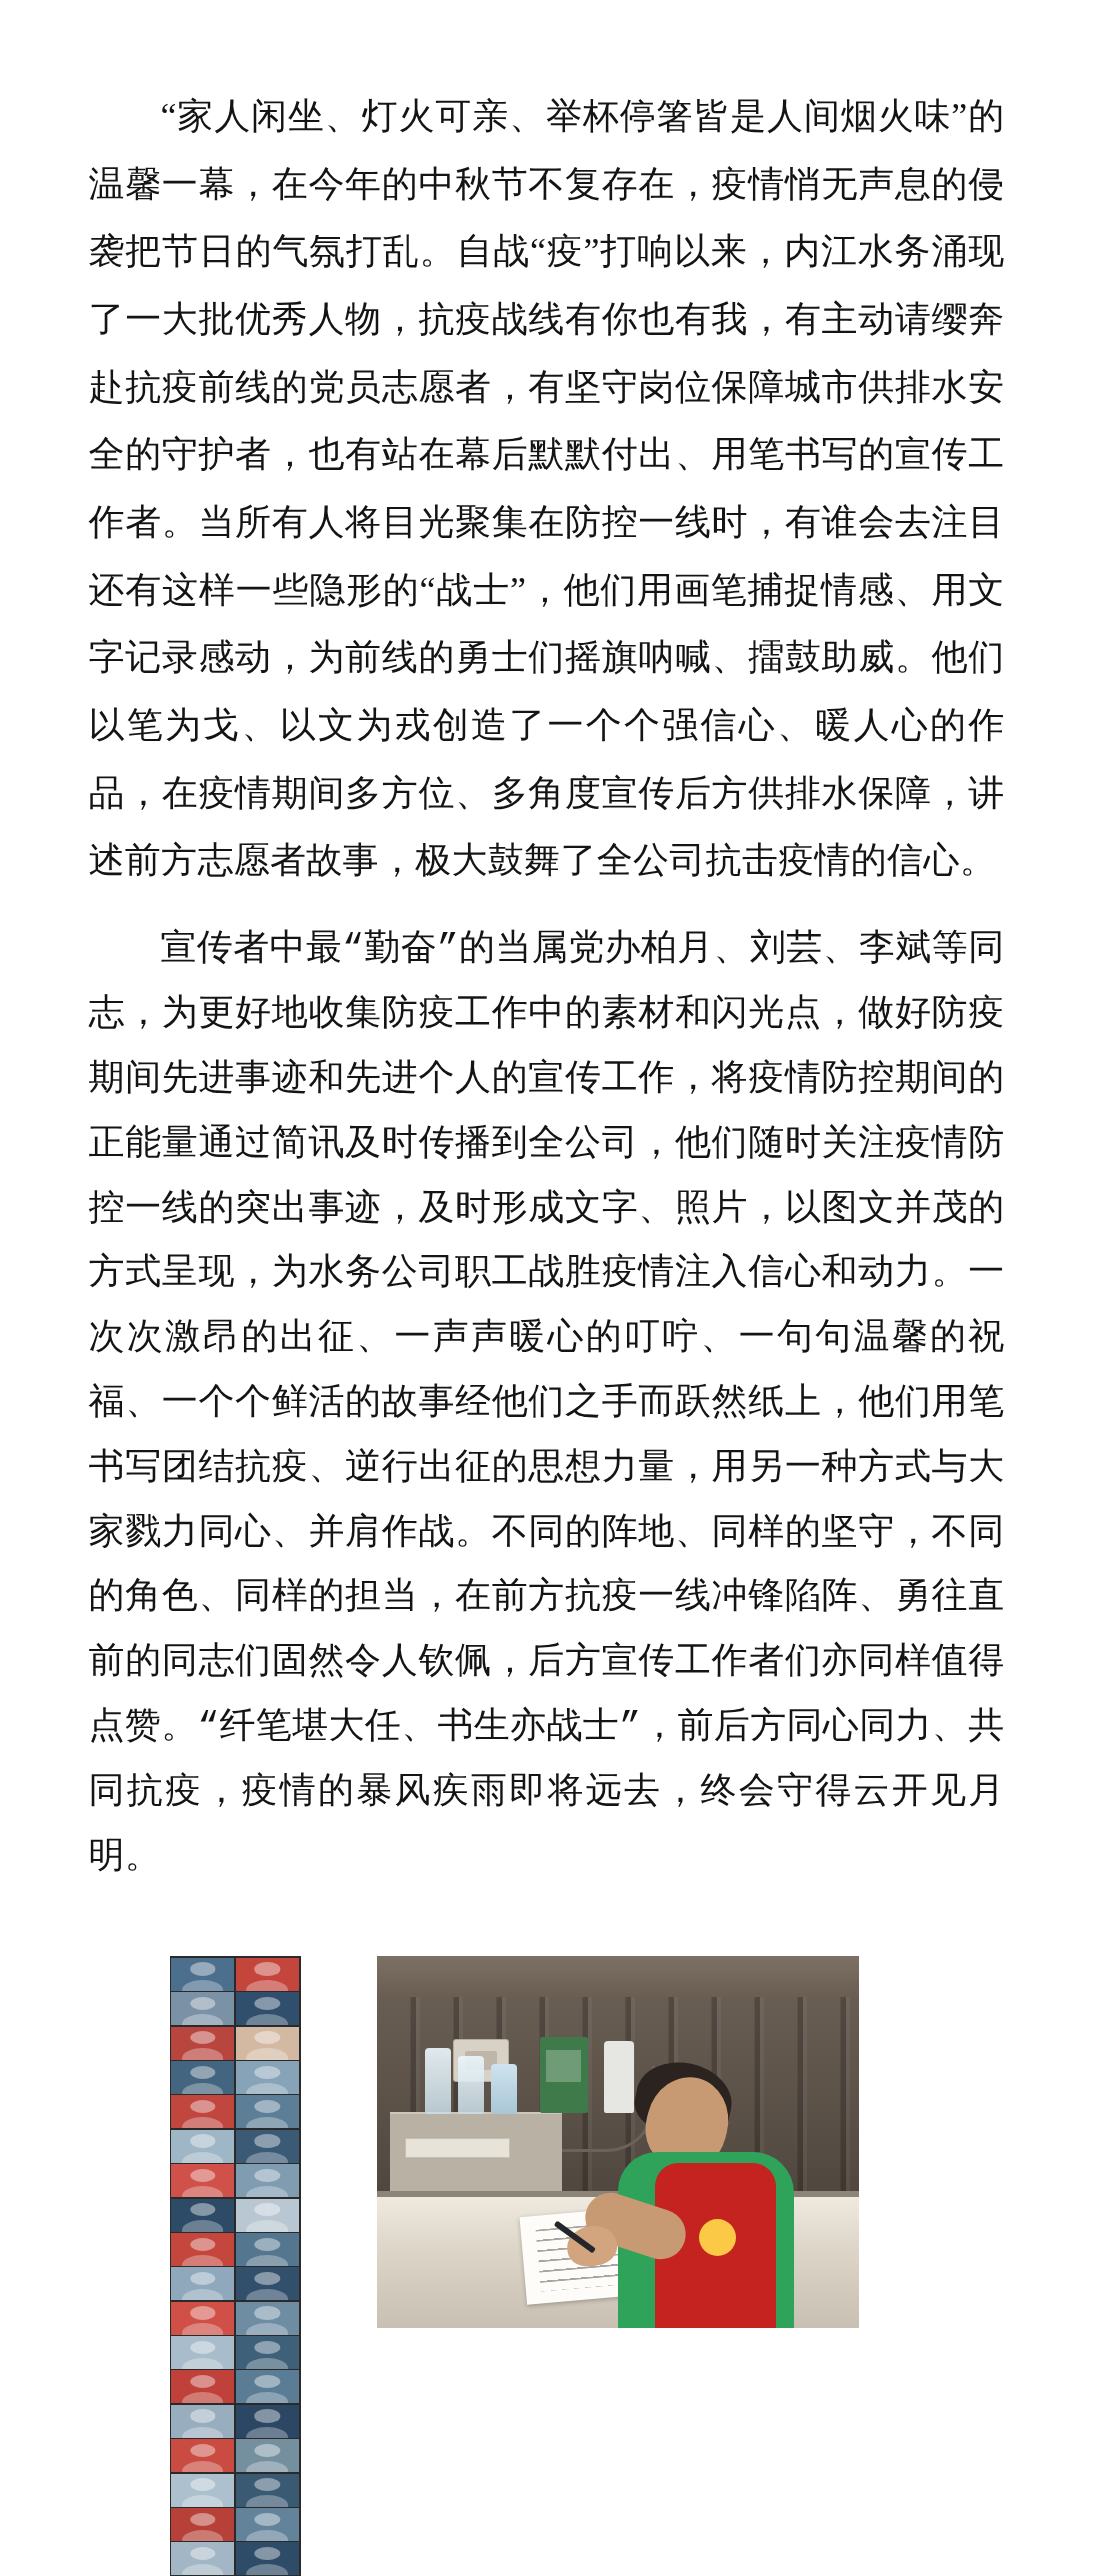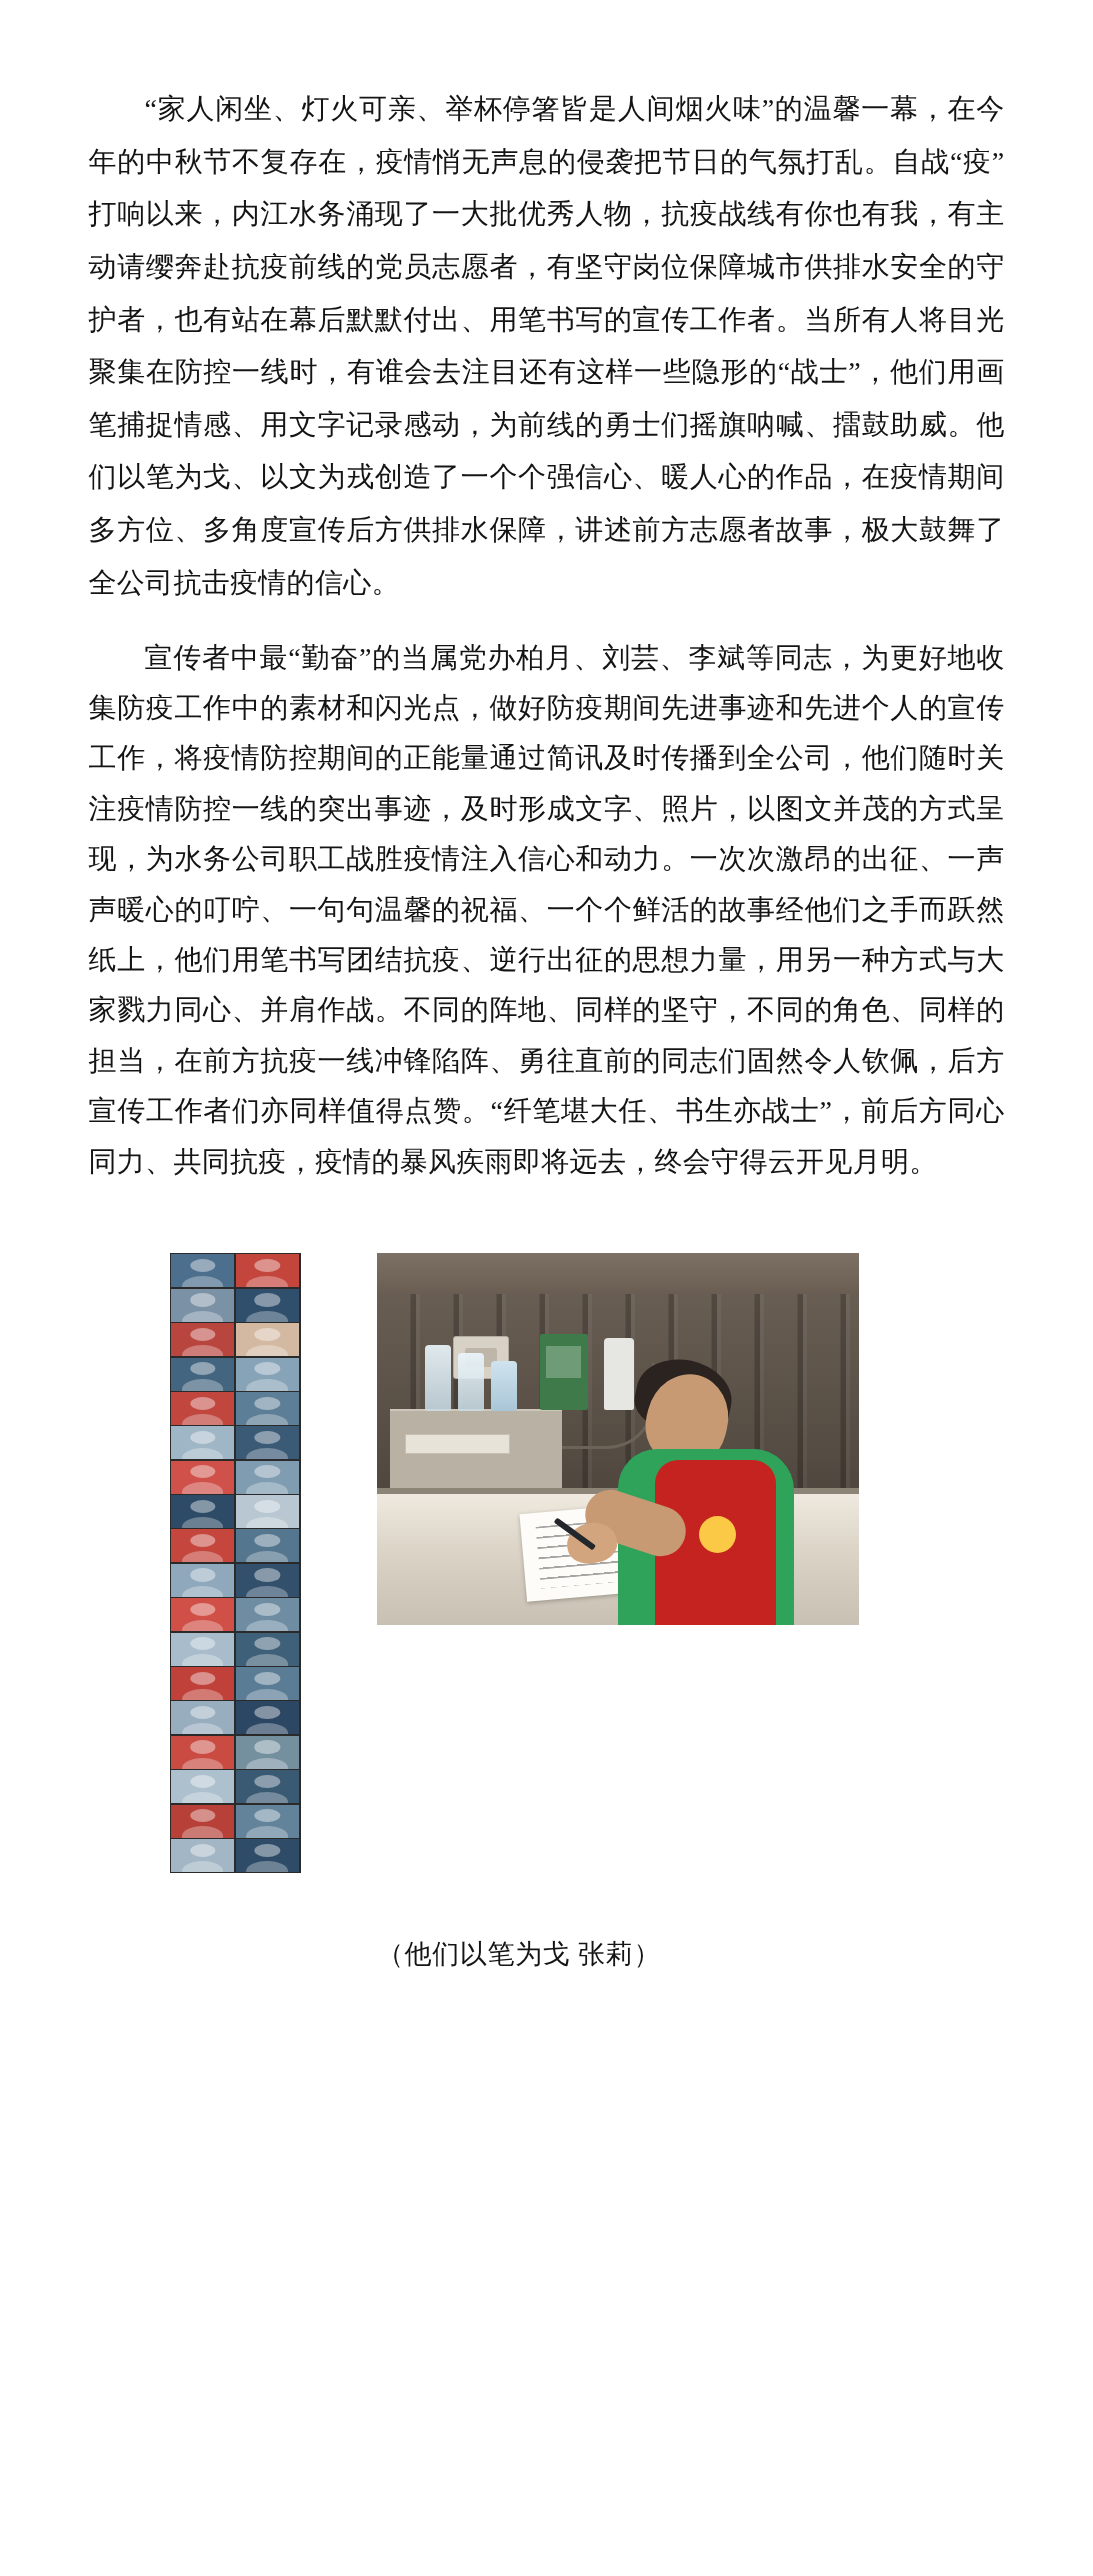--- a/index.html
+++ b/index.html
@@ -20,32 +20,33 @@
     min-height: 2576px;
     box-sizing: border-box;
     padding: 83px 81px 41px 81px;
     background: #ffffff;
   }
   .article {
     width: 916px;
     margin: 0 auto;
   }
   .para {
-    font-size: 28px;
+    font-size: 36px;
     line-height: 1.88;
     text-align: justify;
     text-justify: inter-ideograph;
     text-indent: 2em;
     letter-spacing: 0.3px;
     margin: 0 0 23.4px 0;
     color: #141414;
     font-family: "Liberation Serif", "DejaVu Serif", serif;
   }
   .para.tight {
     line-height: 1.80;
+    font-family: Liberation Mono, monospace;
   }
   .figures {
     margin-top: 66px;
     display: flex;
     align-items: flex-start;
     justify-content: flex-start;
     gap: 76px;
     padding-left: 81px;
   }
   

